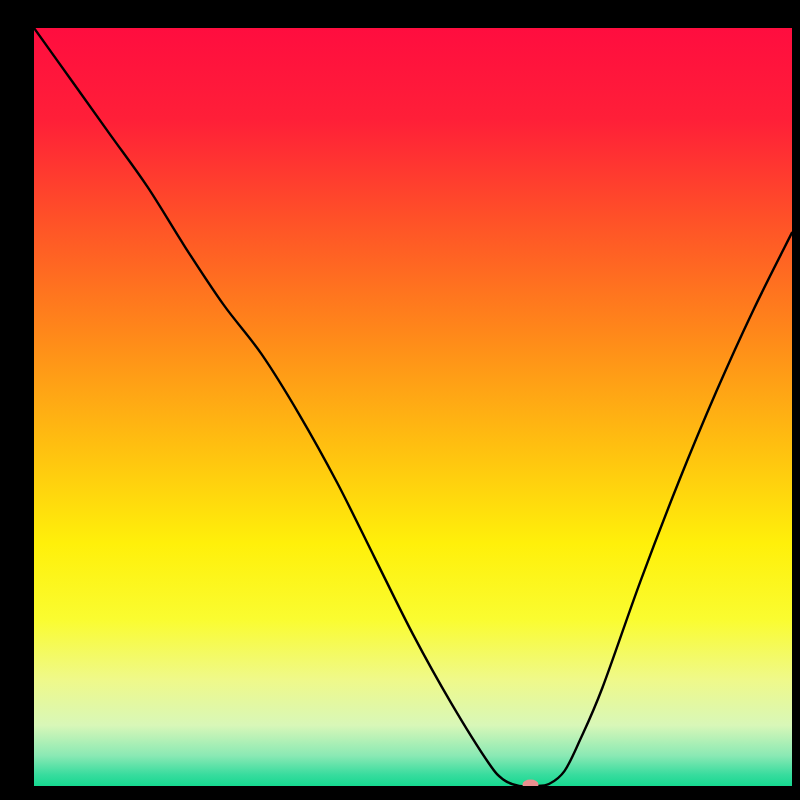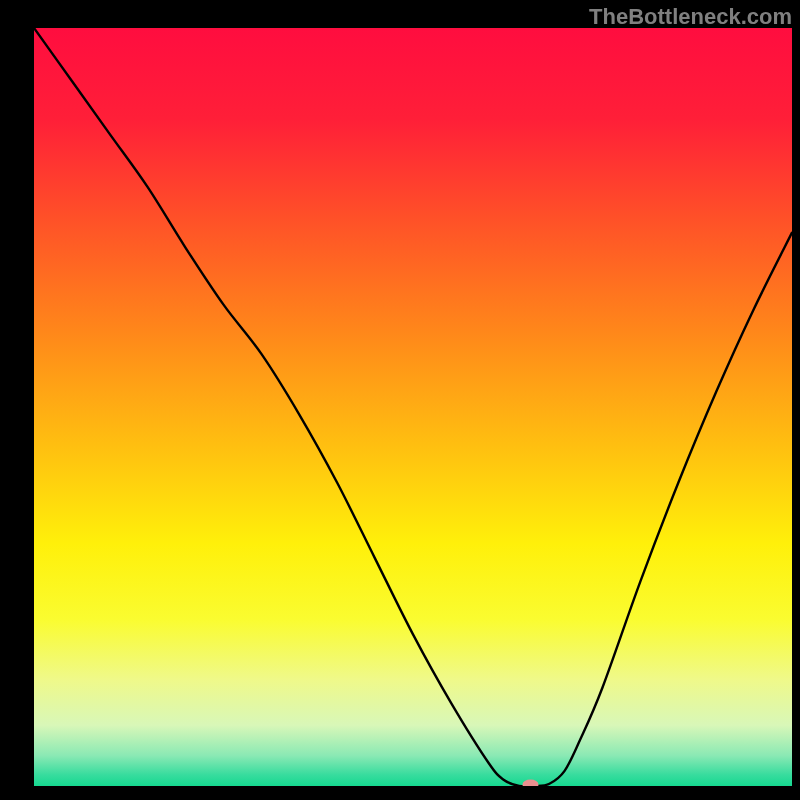--- a/index.html
+++ b/index.html
@@ -21,21 +21,20 @@
     top: 28px;
     width: 758px;
     height: 758px;
   }
   svg { display: block; }
 </style>
 </head>
 <body>
 
 <div class="wrap">
-  <div class="watermark">TheBottleneck.com</div>
   <div class="plot">
     <svg id="chart-svg" width="758" height="758" viewBox="0 0 758 758" preserveAspectRatio="none">
       <defs>
         <linearGradient id="bg-grad" x1="0" y1="0" x2="0" y2="1">
             <stop offset="0%" stop-color="#ff0d3f"></stop>
             <stop offset="12%" stop-color="#ff1f38"></stop>
             <stop offset="25%" stop-color="#ff5028"></stop>
             <stop offset="40%" stop-color="#ff871a"></stop>
             <stop offset="55%" stop-color="#ffbf10"></stop>
             <stop offset="68%" stop-color="#fff00a"></stop>

